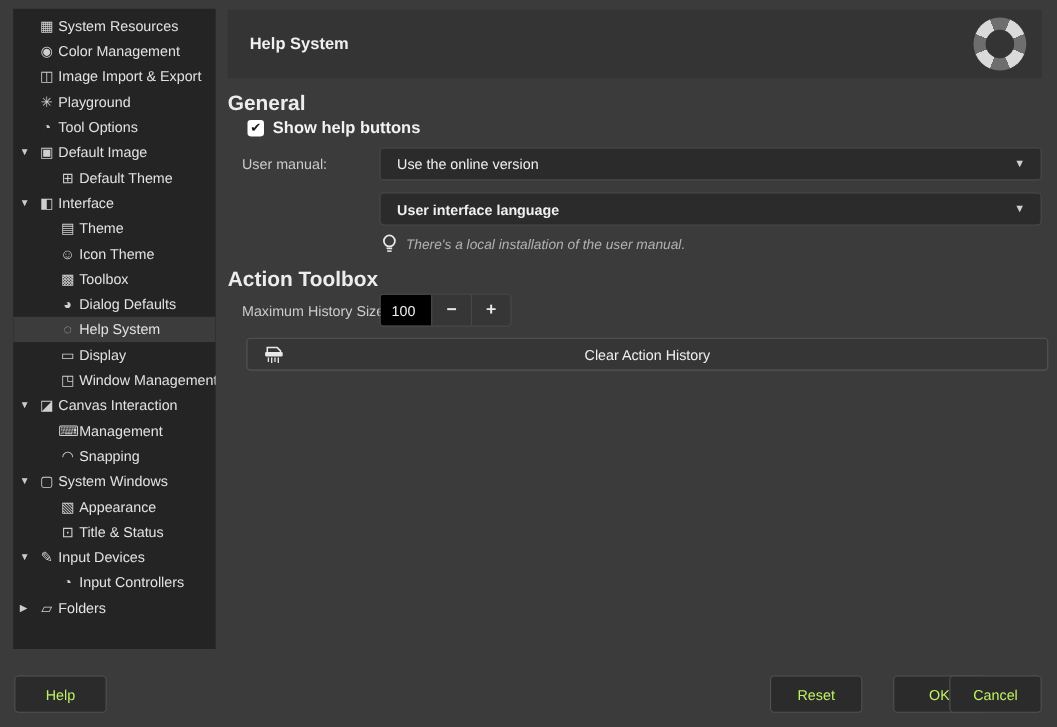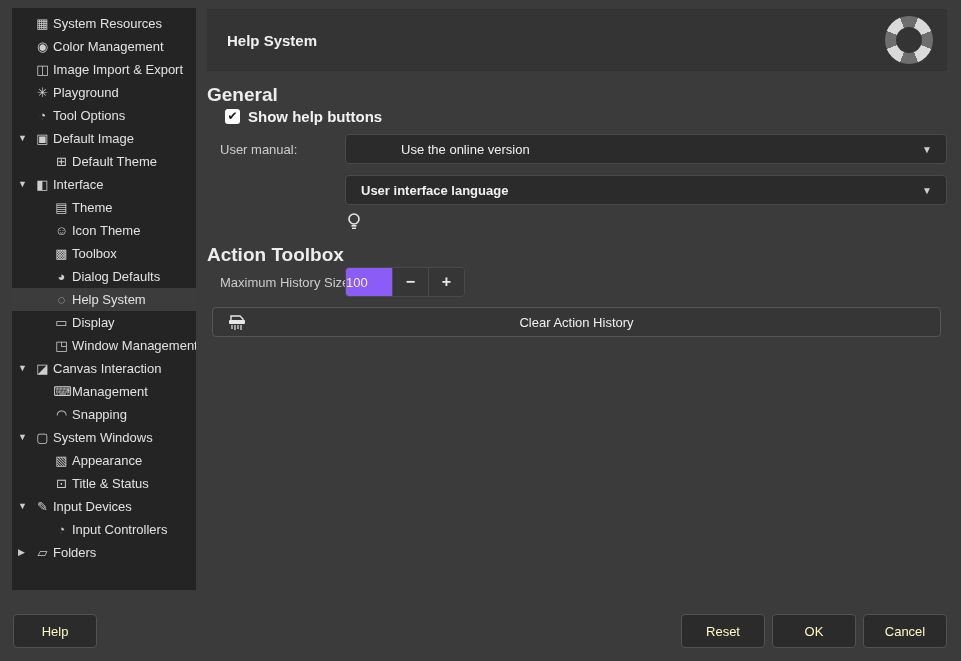--- a/index.html
+++ b/index.html
@@ -69,61 +69,61 @@
 
   .field-label { position:absolute; font-size:13px; color:#cccccc; }
   .lbl-user-manual { left:220px; top:142px; }
   .lbl-max-history { left:220px; top:275px; }
 
   .dropdown {
     position:absolute; left:345px; width:602px; height:30px;
     background:#2b2b2b; border:1px solid #4a4a4a; border-radius:4px;
     display:flex; align-items:center; cursor:default;
   }
-  .dd1 { top:134px;padding-left:40px; }
+  .dd1 { top:134px; }
   .dd2 { top:175px;font-weight:bold; }
   .dd-text { margin-left:15px; font-size:13px; color:#f0f0f0; }
   .dd-arrow { position:absolute; right:14px; font-size:10px; color:#d0d0d0; }
 
   .info-row { position:absolute; left:347px; top:212px; height:20px; display:flex; align-items:center; }
   .bulb { width:14px; height:20px; }
   .info-text { margin-left:8px; font-size:12.5px; font-style:italic; color:#b2b2b2; }
 
   .spin-group {
     position:absolute; left:345px; top:267px; height:30px; display:flex;
     border:1px solid #4a4a4a; border-radius:4px; overflow:hidden;
   }
   .spin-value {
-    width:46px; background:#8b5cf6; color:#f0f0f0; font-size:13px;
-    display:flex; align-items:center; 
+    width:46px; background:#000000; color:#f0f0f0; font-size:13px;
+    display:flex; align-items:center; padding-left:10px;
   }
   .spin-btn {
     width:36px; background:#363636; color:#e8e8e8; font-size:16px; font-weight:bold;
     display:flex; align-items:center; justify-content:center;
     border-left:1px solid #4a4a4a; cursor:default;
   }
 
   .clear-btn {
-    position:absolute; left:212px; top:307px; width:729px; height:30px;
+    position:absolute; left:224px; top:307px; width:729px; height:30px;
     background:#363636; border:1px solid #555555; border-radius:4px;
     display:flex; align-items:center; justify-content:center; cursor:default;
   }
   .clear-btn .shredder { position:absolute; left:14px; top:6px; }
   .clear-btn-label { font-size:13px; color:#f0f0f0; }
 
   
   .btn {
     position:absolute; top:614px; width:84px; height:34px;
     background:#2b2b2b; border:1px solid #525252; border-radius:4px;
-    color:#fef9c3; font-size:13px; font-family:inherit;
+    color:#bef264; font-size:13px; font-family:inherit;
     display:flex; align-items:center; justify-content:center; cursor:default;
   }
   .btn-help { left:13px; }
-  .btn-reset { left:681px; }
-  .btn-ok { left:772px; }
+  .btn-reset { left:700px; }
+  .btn-ok { left:812px; }
   .btn-cancel { left:863px; }
 </style>
 </head>
 <body>
 
 <div class="app">
 
   <div class="sidebar" id="sidebar-tree">
       <div class="tree-row lvl0">
     <span class="expander"></span>
@@ -270,20 +270,21 @@
     <span class="dd-text">User interface language</span>
     <span class="dd-arrow">▼</span>
   </div>
 
   <div class="info-row">
     <svg class="bulb" viewBox="0 0 14 20">
       <circle cx="7" cy="7" r="5" fill="none" stroke="#e8e8e8" stroke-width="1.6"></circle>
       <rect x="4.5" y="13" width="5" height="1.6" fill="#e8e8e8"></rect>
       <rect x="5" y="15.6" width="4" height="1.4" fill="#e8e8e8"></rect>
     </svg>
+    <span class="info-text">There's a local installation of the user manual.</span>
   </div>
 
   <div class="section-label lbl-action-search">Action Toolbox</div>
 
   <div class="field-label lbl-max-history">Maximum History Size:</div>
 
   <div class="spin-group">
     <div class="spin-value">100</div>
     <div class="spin-btn">
         <span>−</span>

